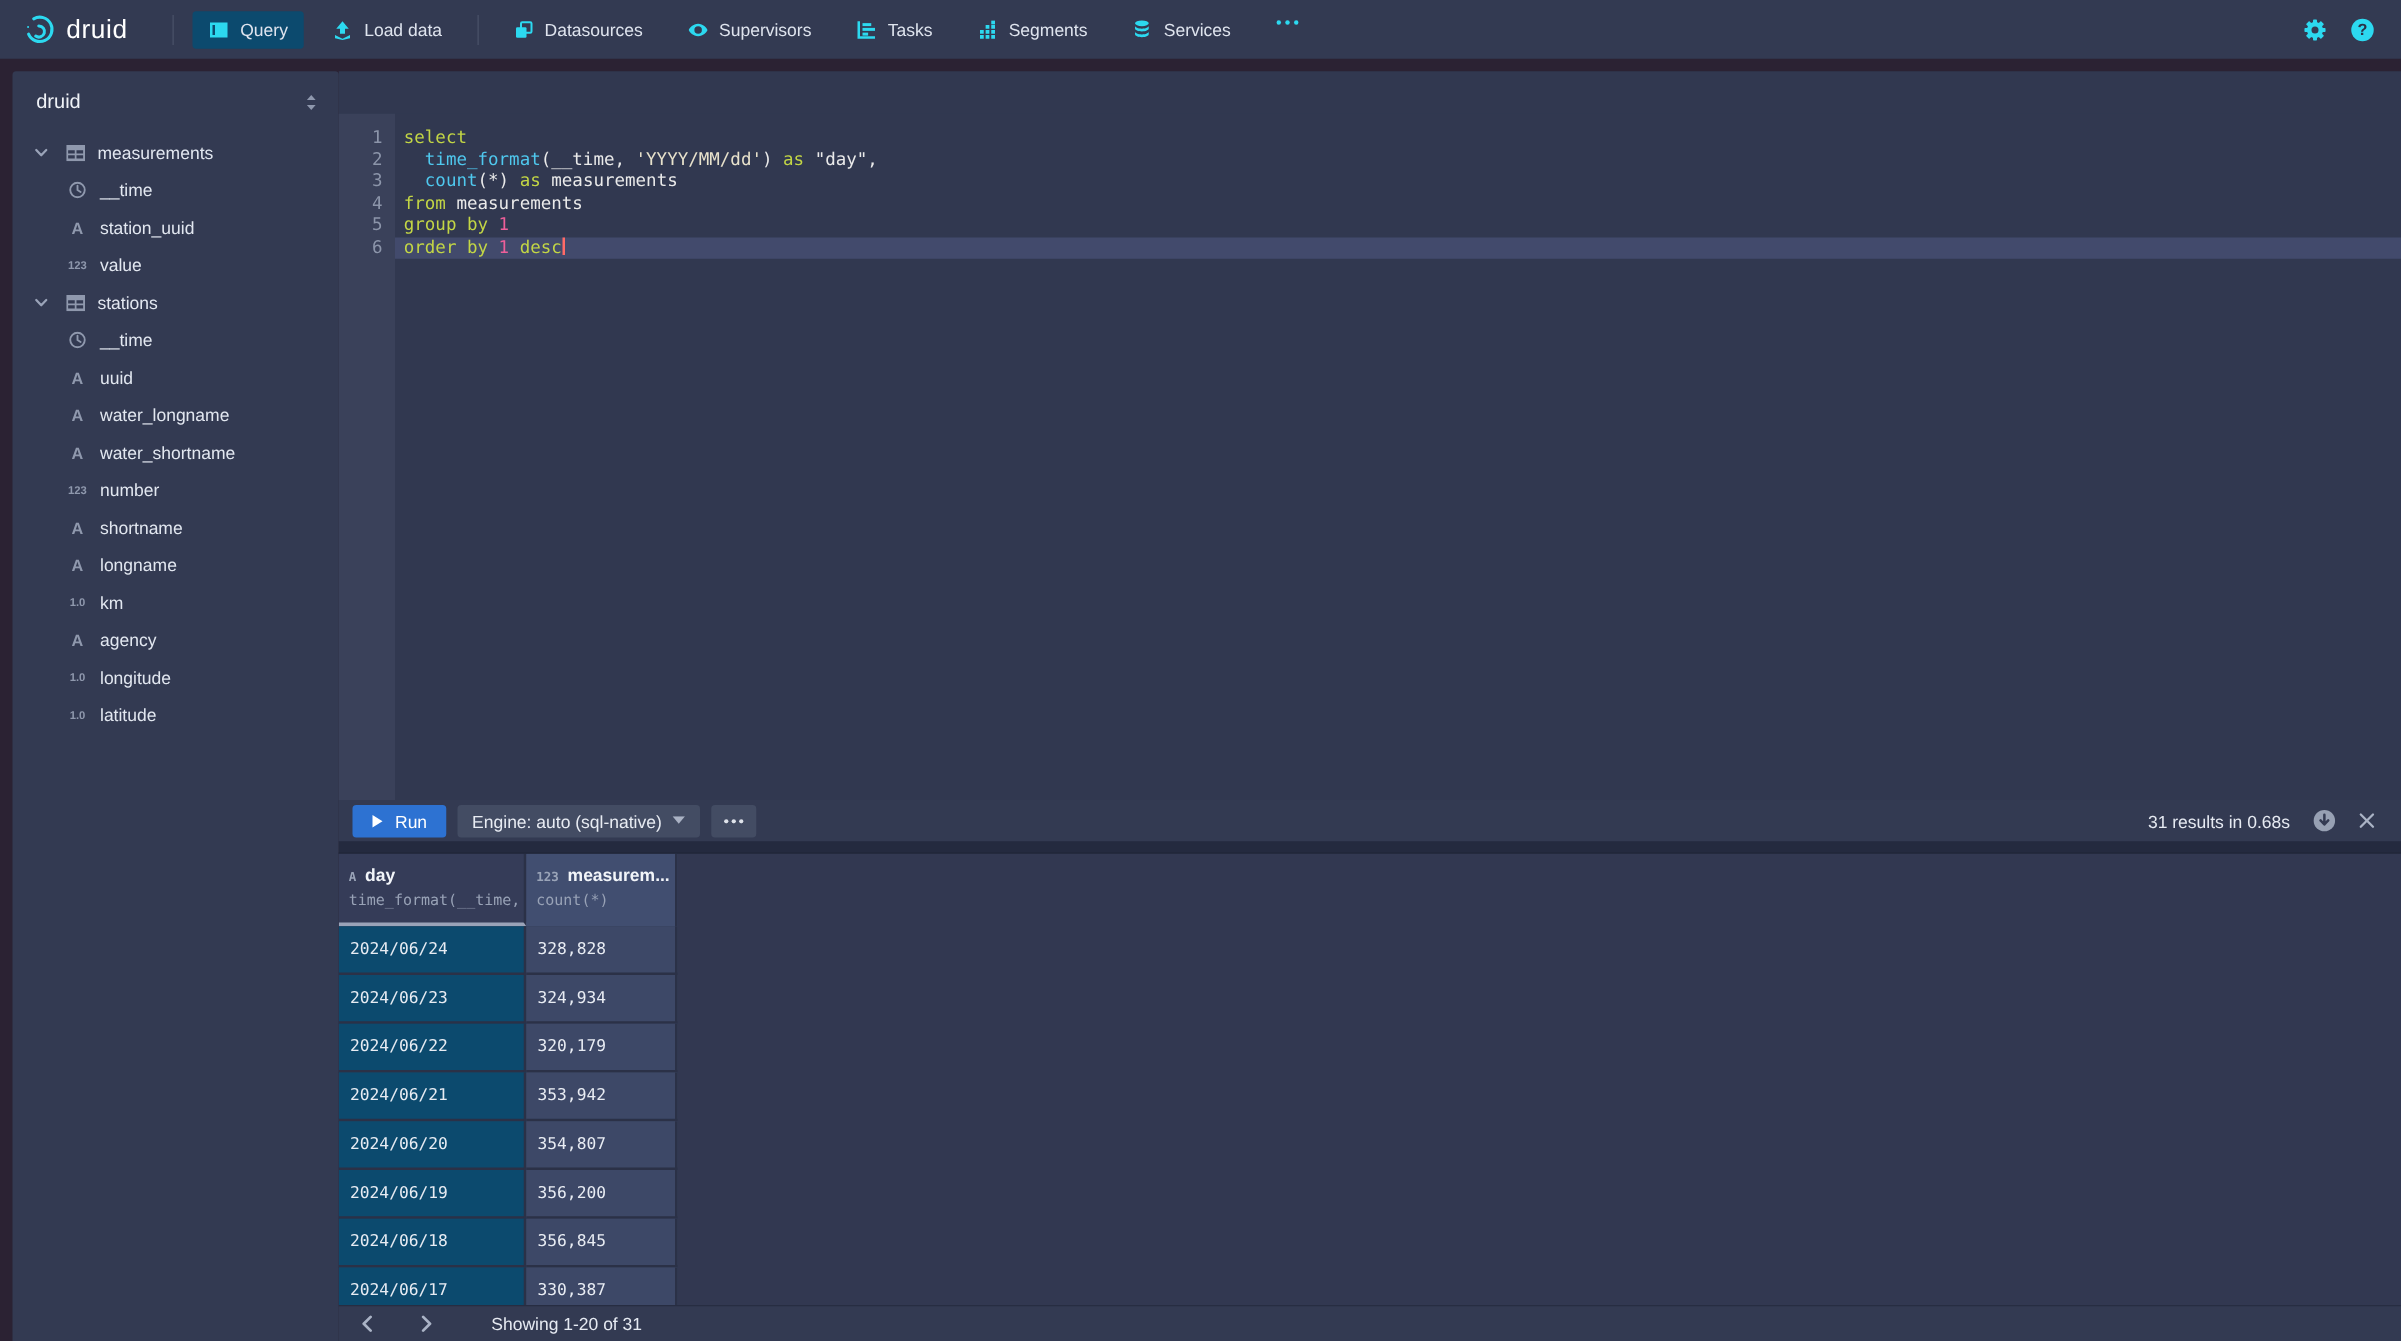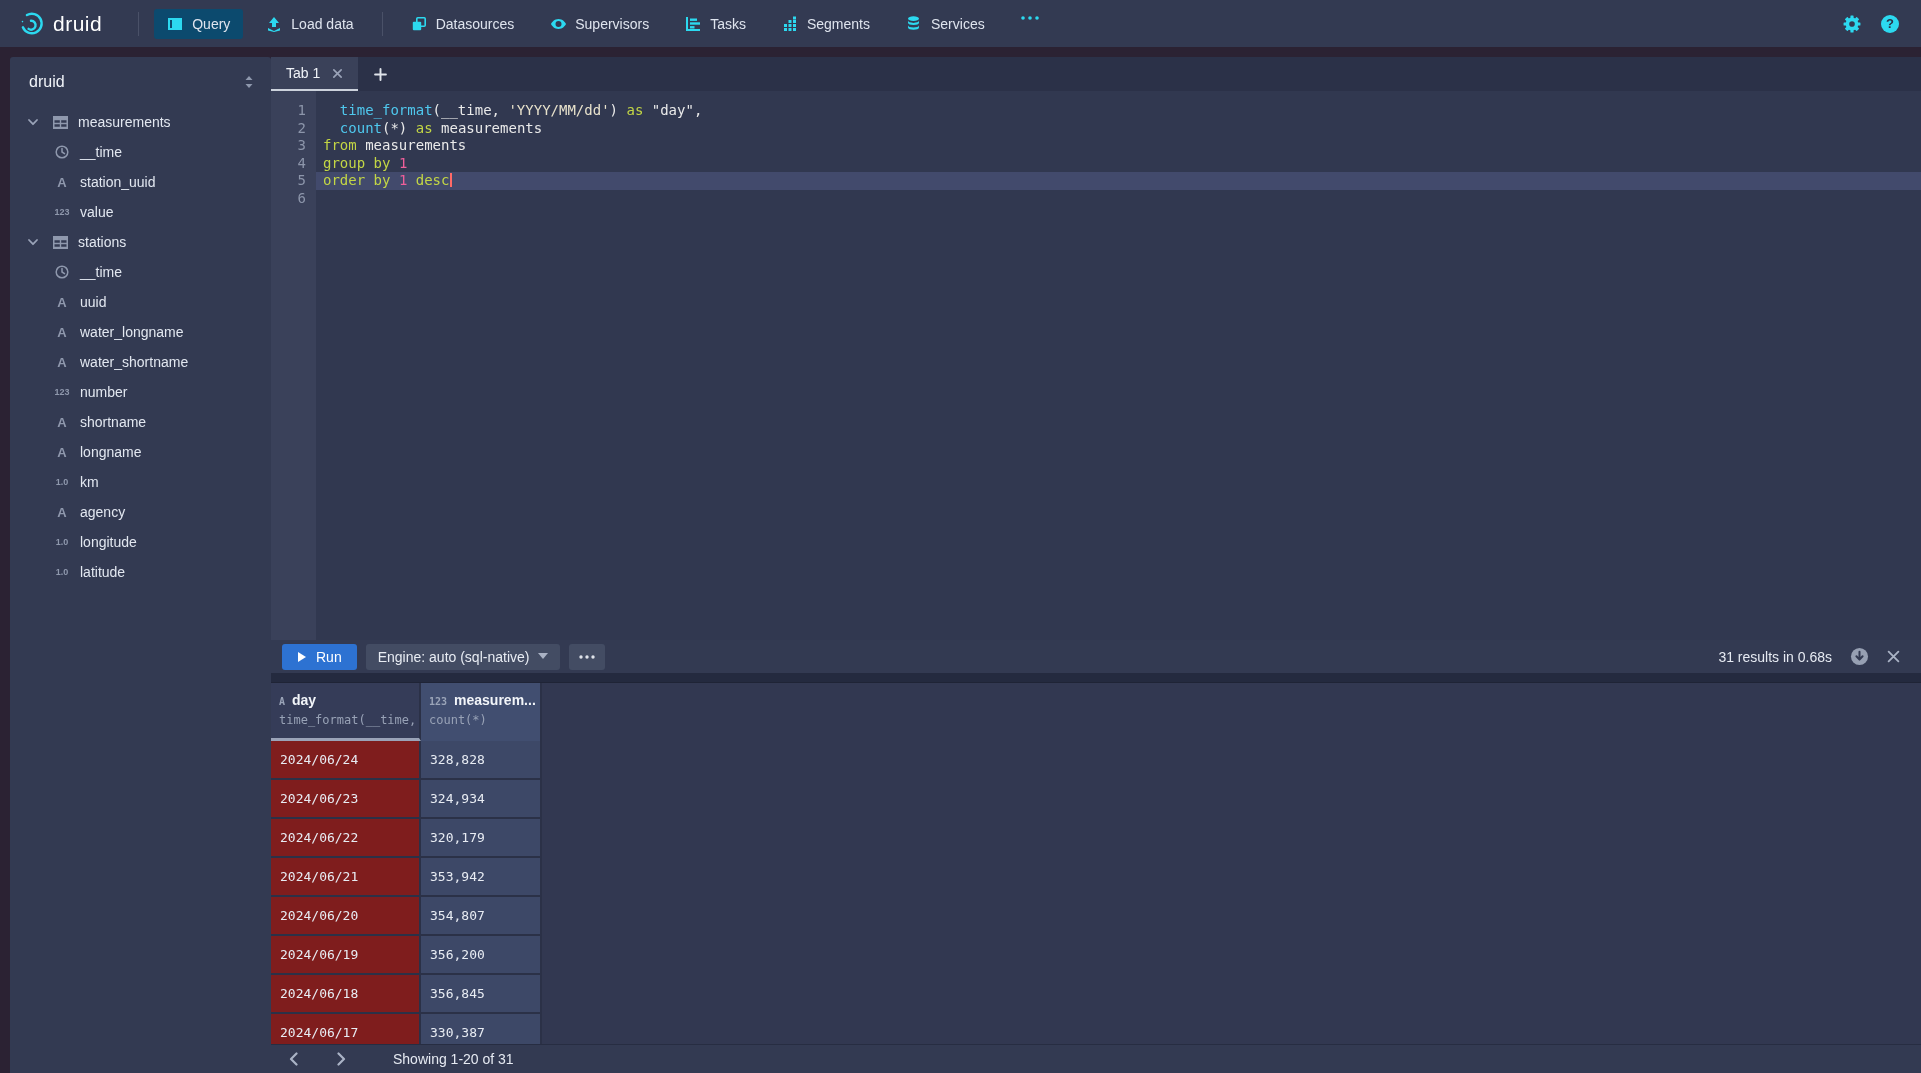--- a/index.html
+++ b/index.html
@@ -85,21 +85,21 @@
   .rh-cell.c1 { width:121px; background:#414e70; border-right:2px solid #2b3147; }
   .rh-name { display:flex; align-items:baseline; gap:7px; padding:9px 0 0 8px;
              font-size:14px; font-weight:600; color:#f2f5f9; white-space:nowrap; overflow:hidden; }
   .rh-type { font-size:10px; font-weight:700; color:#9aa4b8; font-family:"DejaVu Sans Mono",monospace; }
   .rh-expr { padding:5px 0 0 8px; font-family:"DejaVu Sans Mono",monospace; font-size:12px;
              color:#98a2b6; white-space:nowrap; overflow:hidden; }
   .rrow { display:flex; height:39px; }
   .rcell { flex:none; display:flex; align-items:center; padding-left:9px;
            font-family:"DejaVu Sans Mono",monospace; font-size:13px; color:#e8ecf3;
            border-bottom:2px solid #2b3147; cursor:default; }
-  .rcell.c0 { width:150px; background:#7f1d1d; border-right:2px solid #2b3147; }
+  .rcell.c0 { width:150px; background:#0c4a6e; border-right:2px solid #2b3147; }
   .rcell.c1 { width:121px; background:#3d4867; border-right:2px solid #2b3147; }
 
   .pagination { position:absolute; bottom:0; left:0; right:0; height:29px; background:#333a52;
                 border-top:1px solid #272d42; display:flex; align-items:center; gap:20px;
                 padding-left:8px; z-index:4; }
   .page-btn { width:28px; height:24px; display:flex; align-items:center; justify-content:center;
               color:#aab3c6; cursor:pointer; }
   .page-label { margin-left:18px; font-size:14px; color:#e6eaf2; }
 </style>
 </head>
@@ -336,48 +336,32 @@
         <span class="tw-icon">
           <span class="small-glyph">1.0</span>
         </span>
         <span>latitude</span>
       </div>
     </div>
 </div>
 
 <div class="main">
 
-  <div class="tabbar">
-    <div class="tab">
-      <span>Tab 1</span>
-      <span>
-        <svg width="11" height="11" viewBox="0 0 12 12" stroke="#9aa3b8" stroke-width="1.8" stroke-linecap="round">
-          <path d="M2 2 L10 10 M10 2 L2 10"></path>
-        </svg>
-      </span>
-    </div>
-    <div class="tab-add">
-      <span>
-        <svg width="13" height="13" viewBox="0 0 12 12" stroke="#dfe3ea" stroke-width="1.8" stroke-linecap="round">
-          <path d="M6 1 V11 M1 6 H11"></path>
-        </svg>
-      </span>
-    </div>
-  </div>
 
   <div class="editor">
     <div class="gutter">
         <div>1</div>
         <div>2</div>
         <div>3</div>
         <div>4</div>
         <div>5</div>
         <div>6</div>
       </div>
     <div class="codearea">
+        <div class="code-line"><span class="tk-kw">select</span></div>
         <div class="code-line"><span class="tk-plain">  </span><span class="tk-fn">time_format</span><span class="tk-plain">(__time, </span><span class="tk-str">'YYYY/MM/dd'</span><span class="tk-plain">) </span><span class="tk-kw">as</span><span class="tk-plain"> "day",</span></div>
         <div class="code-line"><span class="tk-plain">  </span><span class="tk-fn">count</span><span class="tk-plain">(*) </span><span class="tk-kw">as</span><span class="tk-plain"> measurements</span></div>
         <div class="code-line"><span class="tk-kw">from</span><span class="tk-plain"> measurements</span></div>
         <div class="code-line"><span class="tk-kw">group by</span><span class="tk-plain"> </span><span class="tk-num">1</span></div>
         <div class="code-line active"><span class="tk-kw">order by</span><span class="tk-plain"> </span><span class="tk-num">1</span><span class="tk-plain"> </span><span class="tk-kw">desc</span><span class="cursor"></span></div>
       </div>
   </div>
 
   <div class="runbar">
     <div class="run-button">

